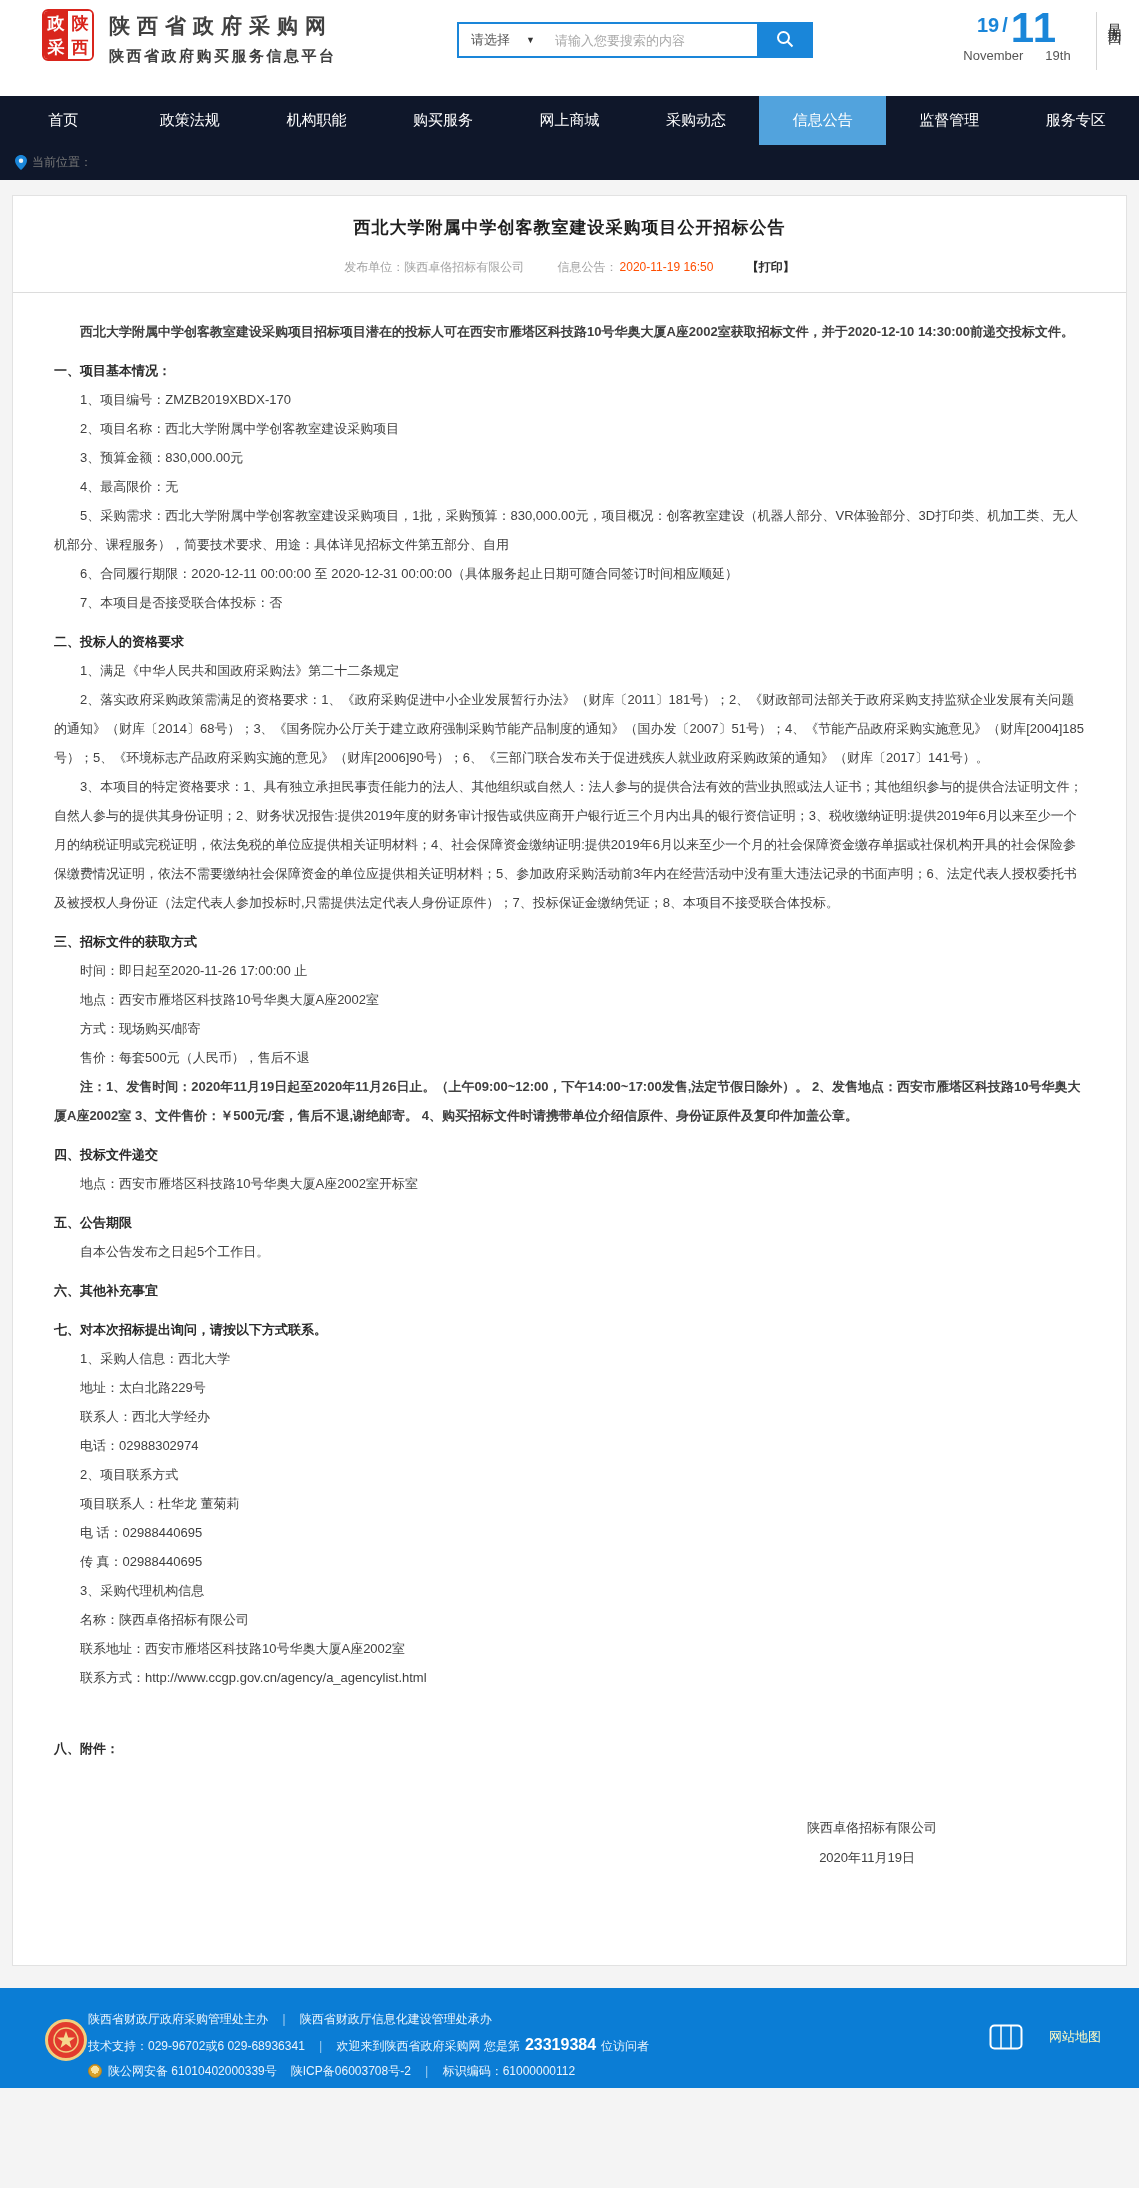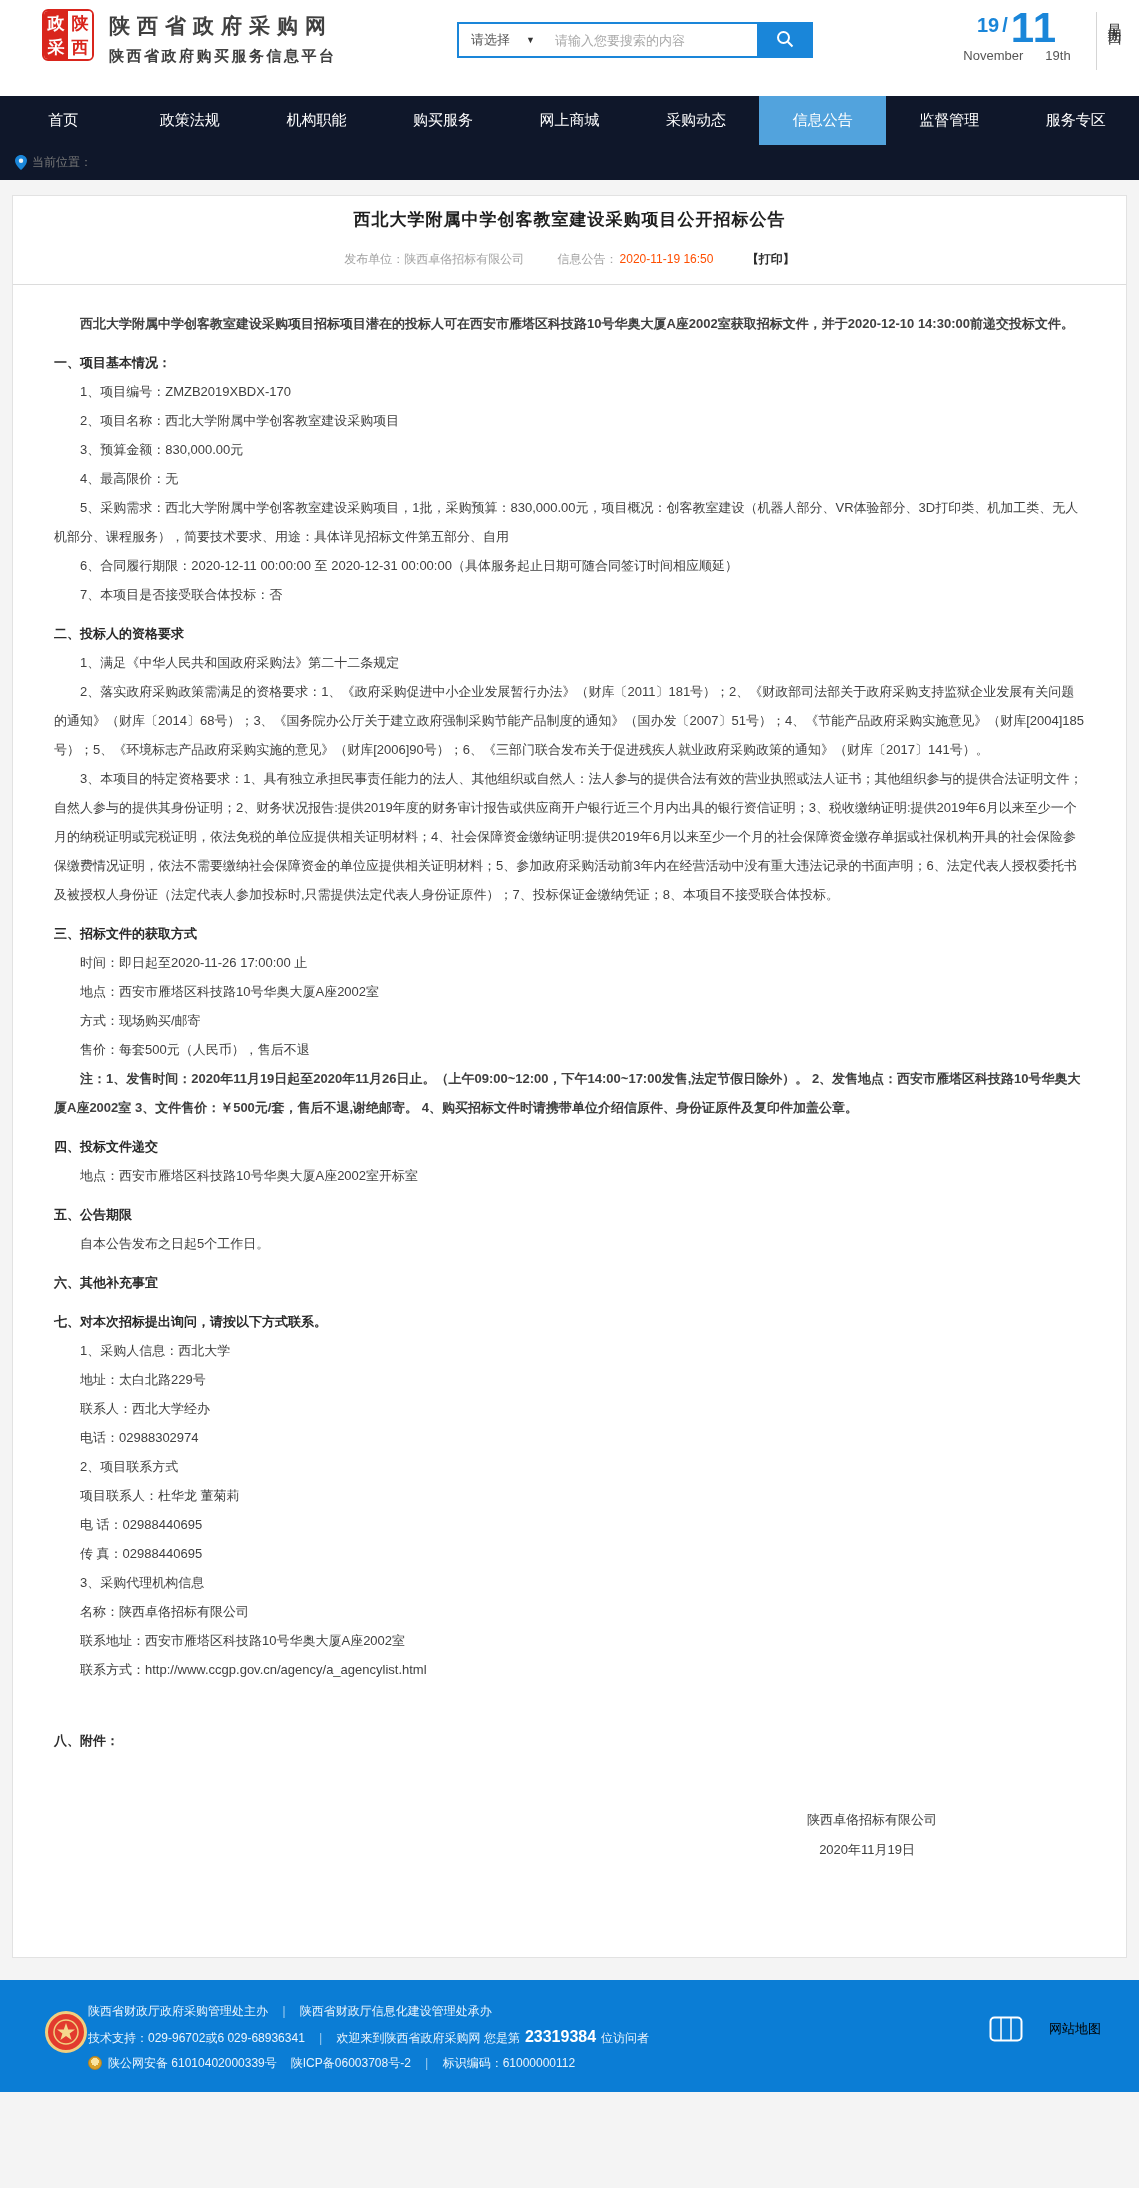--- a/index.html
+++ b/index.html
@@ -51,55 +51,55 @@
   
   .main-nav { height: 49px; background: #0f172a; display: flex; }
   .nav-item { flex: 1; display: flex; align-items: center; justify-content: center; color: #fff; font-size: 15px; cursor: pointer; white-space: nowrap; }
   .nav-item.active { background: #52a3dd; }
 
   
   .breadcrumb { height: 35px; background: #0f172a; display: flex; align-items: center; padding-left: 15px; font-size: 12px; color: #777; }
   .breadcrumb svg { margin-right: 5px; }
 
   
-  .card { margin: 15px 12px 0; background: #fff; border: 1px solid #e2e2e2; padding: 12px 41px 92px; }
+  .card { margin: 15px 12px 0; background: #fff; border: 1px solid #e2e2e2; padding: 20px 41px 92px; }
   .doc-title { margin: 0; text-align: center; font-size: 17px; color: #1f1f1f; letter-spacing: 1px; font-weight: bold; }
   .doc-meta { text-align: center; margin-top: 20px; font-size: 12px; color: #a3a3a3; }
   .meta-gap { margin-left: 30px; }
   .meta-red { color: #ff4e00; margin-left: 2px; }
   .print-btn { color: #2b2b2b; margin-left: 30px; cursor: pointer; font-weight: bold; }
   .meta-divider { border: none; border-top: 1px solid #dcdcdc; margin: 16px -41px 0; }
 
   .doc-body { margin-top: 24px; font-size: 13px; color: #404040; }
   .doc-body p { margin: 0; line-height: 29px; text-indent: 2em; }
   .intro { font-weight: bold; }
   .sec-heading { margin: 10px 0 0; font-size: 13px; font-weight: bold; color: #2b2b2b; line-height: 29px; }
   .doc-item.bold { font-weight: bold; }
   .doc-section:last-of-type { margin-top: 42px; }
 
   .signature { margin-top: 50px; text-align: right; padding-right: 148px; font-size: 13px; color: #404040; }
   .signature p { margin: 0; line-height: 30px; text-indent: 0; }
   .sig-date { padding-right: 22px; }
 
   
   .site-footer {
-    margin-top: 22px; background: #0b7dd5; height: 112px; position: relative;
+    margin-top: 22px; background: #0b7dd5; height: 100px; position: relative;
     color: #eaf4fd; font-size: 12px; padding: 19px 17px 0 88px;
   }
   .footer-emblem { position: absolute; left: 45px; top: 31px; width: 42px; height: 42px; }
   .f-line { line-height: 25px; white-space: nowrap; }
   .f-sep { color: rgba(255,255,255,.75); margin: 0 10px; }
   .visitor-count { font-size: 16px; font-weight: bold; color: #fff; margin: 0 5px; }
   .beian-icon {
     display: inline-block; width: 14px; height: 14px; border-radius: 50%;
     background: radial-gradient(circle at 50% 40%, #f8e3a1 0 40%, #d8a02a 41% 100%);
     margin-right: 6px; vertical-align: -3px; border: 1px solid #b8821d;
   }
   .filing-gap { margin-right: 14px; }
-  .sitemap { position: absolute; right: 38px; top: 36px; display: flex; align-items: center; gap: 26px; color: #000000; font-size: 13px; cursor: pointer; }
+  .sitemap { position: absolute; right: 38px; top: 36px; display: flex; align-items: center; gap: 26px; color: #fef9c3; font-size: 13px; cursor: pointer; }
 </style>
 </head>
 <body>
 
 <header class="top-header">
   <div class="logo-block">
     <div class="seal" id="seal">
         <span class="red-bg">政</span>
         <span class="white-bg">陕</span>
         <span class="red-bg">采</span>

